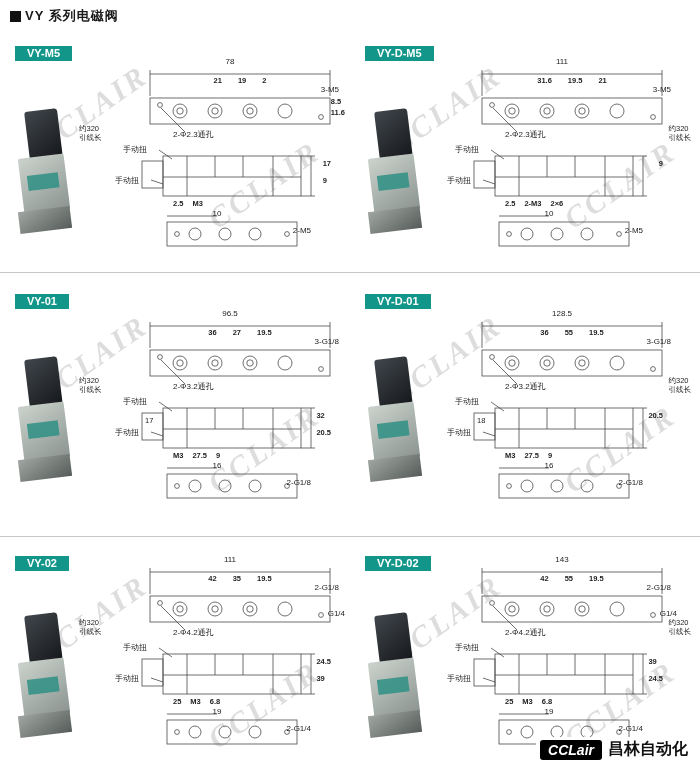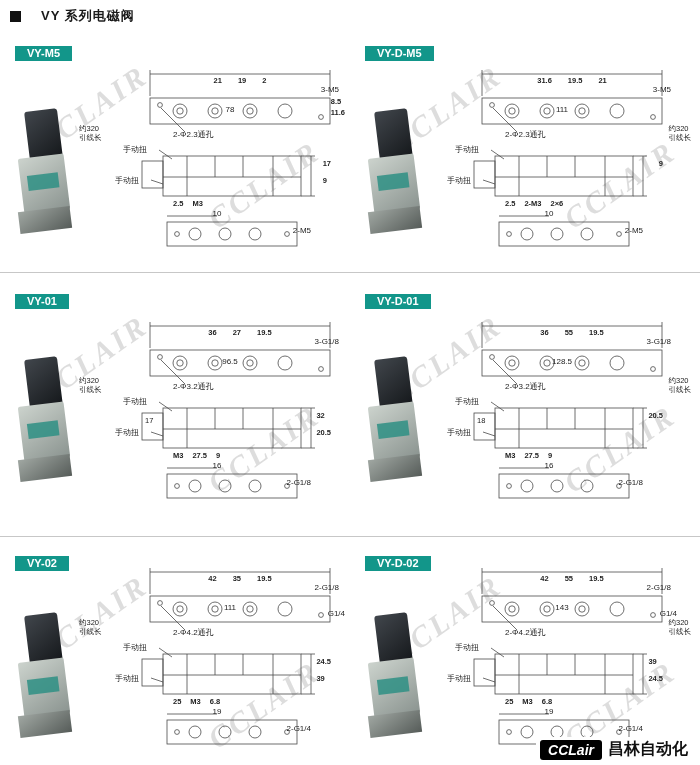--- a/index.html
+++ b/index.html
@@ -1,35 +1,35 @@
 <!DOCTYPE html>
 <html><head>
 <meta charset="utf-8">
 <style>
   *{margin:0;padding:0;box-sizing:border-box;}
   html,body{width:700px;height:765px;background:#ffffff;font-family:"Liberation Sans",sans-serif;color:#1a1a1a;overflow:hidden;}
   body{position:relative;}
-  .hdr{position:absolute;left:10px;top:7px;display:flex;align-items:center;gap:20px;}
+  .hdr{position:absolute;left:10px;top:7px;display:flex;align-items:center;gap:4px;}
   .hdr .sq{width:11px;height:11px;background:#111;}
   .hdr .t{font-size:13px;font-weight:bold;letter-spacing:1px;}
   .divider{position:absolute;left:0;width:700px;height:1px;background:#c7c7c7;}
   .wm{position:absolute;font-size:30px;font-weight:bold;font-style:italic;color:rgba(125,125,125,0.26);transform:rotate(-35deg);letter-spacing:3px;pointer-events:none;font-family:"Liberation Serif",serif;white-space:nowrap;}
   .sec{position:absolute;}
   .badge{position:absolute;left:10px;top:8px;background:#12968a;color:#fff;font-size:11px;font-weight:bold;padding:1px 12px 2px;white-space:nowrap;}
   .photo{position:absolute;left:14px;top:72px;width:58px;height:128px;}
   .coil{position:absolute;left:8px;top:0;width:33px;height:50px;background:linear-gradient(145deg,#41464c,#14171a);border-radius:3px;transform:rotate(-7deg);}
   .vbody{position:absolute;left:2px;top:46px;width:46px;height:56px;background:linear-gradient(150deg,#ccd3cd,#8a938f);transform:rotate(-7deg);border-radius:2px;}
   .sticker{position:absolute;left:7px;top:18px;width:31px;height:15px;background:#2e8f84;opacity:.85;}
   .vbase{position:absolute;left:0;top:99px;width:52px;height:22px;background:linear-gradient(150deg,#a0a7a2,#565c59);transform:rotate(-7deg);}
   .lead{position:absolute;font-size:7.5px;line-height:1.2;color:#222;display:flex;flex-direction:column;white-space:nowrap;}
   .drawing{position:absolute;top:26px;width:230px;height:200px;}
   .dwg{position:absolute;left:0;top:0;}
   .lbl{position:absolute;font-size:8px;color:#222;white-space:nowrap;line-height:1.1;}
   .lbl2{font-size:7.5px;color:#222;white-space:nowrap;line-height:1.1;font-weight:bold;}
-  .overall{left:0;right:0;top:-6px;text-align:center;margin-top:48px;}
+  .overall{left:0;right:0;top:-6px;text-align:center;}
   .toprow{position:absolute;left:35px;right:15px;top:13px;display:flex;justify-content:center;gap:16px;}
   .thread{right:6px;top:22px;}
   .rightcol{position:absolute;right:0px;top:34px;display:flex;flex-direction:column;gap:3px;align-items:flex-start;}
   .hole{left:58px;top:67px;}
   .portl{right:0px;top:48px;}
   .man1{left:8px;top:82px;}
   .man2{left:0px;top:113px;}
   .leftdim{left:30px;top:101px;font-size:7.5px;}
   .sidecol{position:absolute;right:14px;top:96px;display:flex;flex-direction:column;gap:9px;align-items:flex-start;}
   .underrow{position:absolute;left:58px;top:136px;display:flex;gap:9px;}

